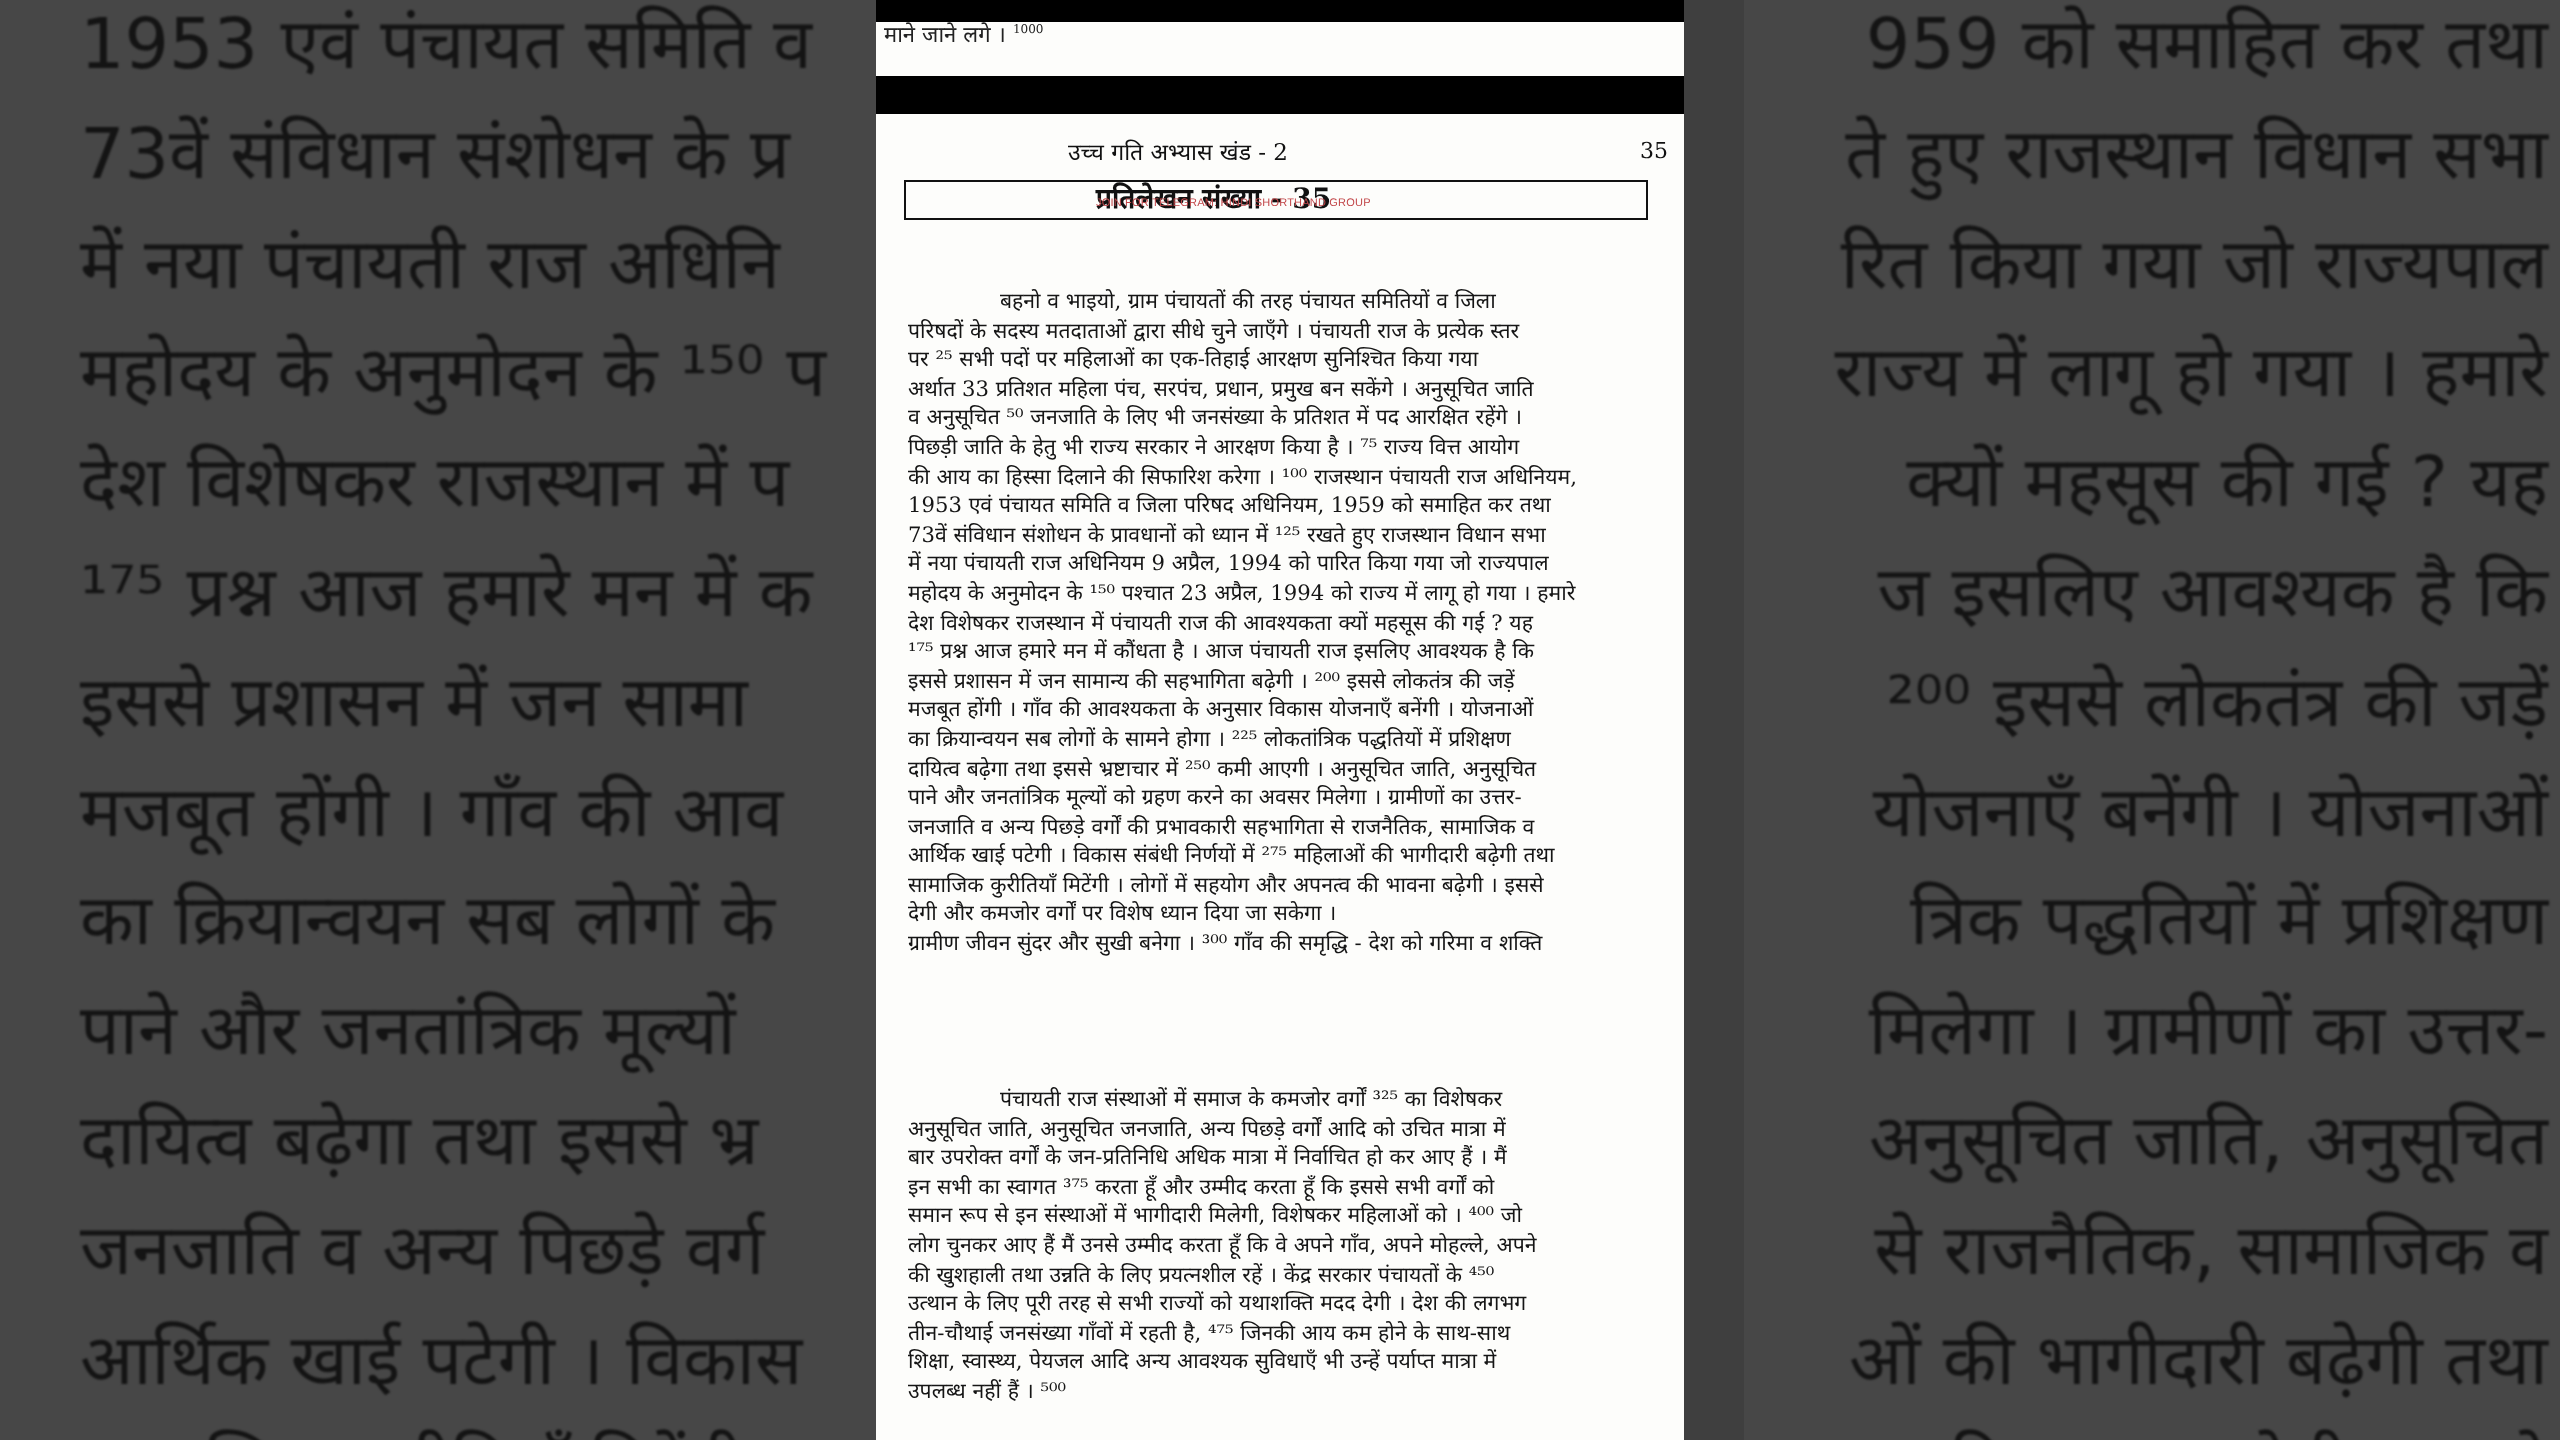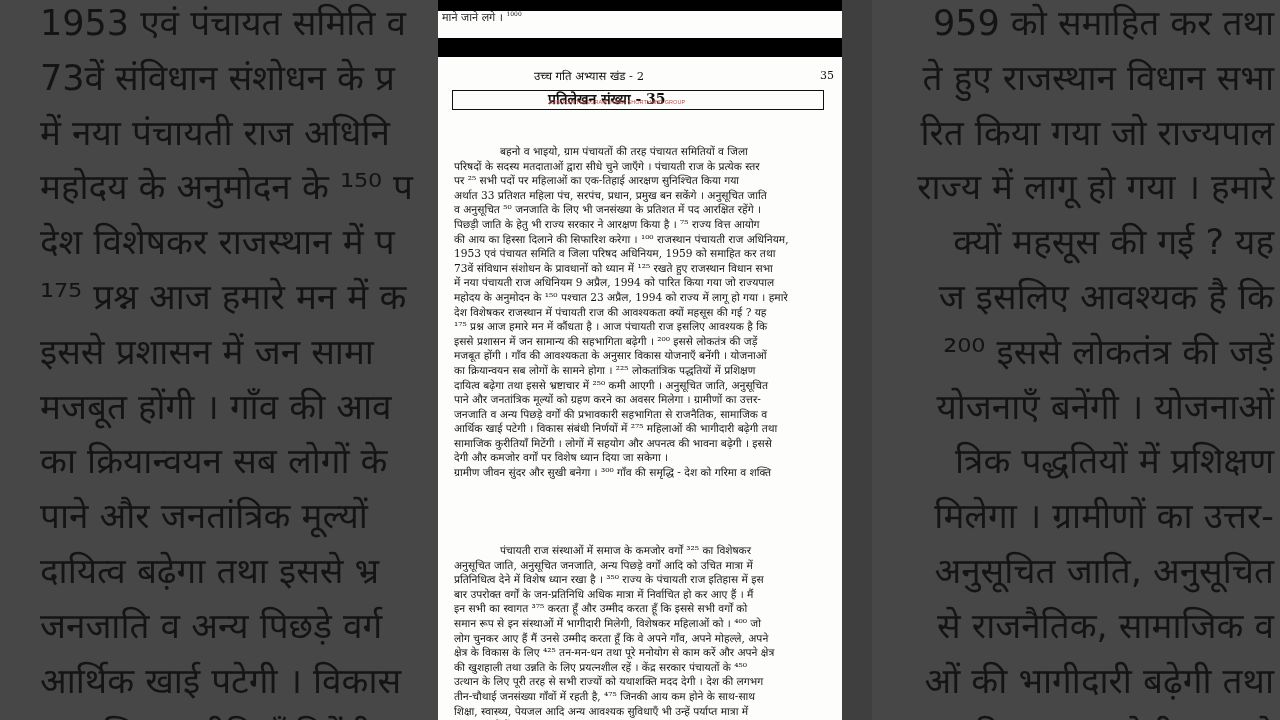--- a/index.html
+++ b/index.html
@@ -153,25 +153,23 @@
     <div class="ln">जनजाति व अन्य पिछड़े वर्गों की प्रभावकारी सहभागिता से राजनैतिक, सामाजिक  व</div>
     <div class="ln">आर्थिक खाई पटेगी । विकास संबंधी निर्णयों में ²⁷⁵ महिलाओं की भागीदारी बढ़ेगी तथा</div>
     <div class="ln">सामाजिक कुरीतियाँ मिटेंगी । लोगों में सहयोग और अपनत्व की भावना बढ़ेगी । इससे</div>
     <div class="ln">देगी और कमजोर वर्गों पर विशेष ध्यान दिया जा सकेगा ।</div>
     <div class="ln">ग्रामीण जीवन सुंदर और सुखी बनेगा । ³⁰⁰ गाँव की समृद्धि - देश को गरिमा व शक्ति</div>
   </div>
 
   <div class="body-text para2">
     <div class="ln indent">पंचायती राज संस्थाओं में समाज के कमजोर वर्गों ³²⁵ का विशेषकर</div>
     <div class="ln">अनुसूचित जाति, अनुसूचित जनजाति, अन्य पिछड़े वर्गों आदि को उचित मात्रा में</div>
-    <div class="ln">प्रतिनिधित्व देने में विशेष ध्यान रखा है । ³⁵⁰  राज्य के पंचायती राज इतिहास में इस</div>
     <div class="ln">बार उपरोक्त वर्गों के जन-प्रतिनिधि अधिक मात्रा में निर्वाचित हो कर आए हैं । मैं</div>
     <div class="ln">इन सभी का स्वागत ³⁷⁵ करता हूँ और उम्मीद करता हूँ कि इससे सभी वर्गों को</div>
     <div class="ln">समान रूप से इन संस्थाओं में भागीदारी मिलेगी, विशेषकर महिलाओं को । ⁴⁰⁰ जो</div>
     <div class="ln">लोग चुनकर आए हैं मैं उनसे उम्मीद करता हूँ कि वे अपने गाँव, अपने मोहल्ले, अपने</div>
-    <div class="ln">क्षेत्र के विकास के लिए ⁴²⁵ तन-मन-धन तथा पूरे मनोयोग से काम करें और अपने क्षेत्र</div>
     <div class="ln">की खुशहाली तथा उन्नति के लिए प्रयत्नशील रहें । केंद्र सरकार पंचायतों के ⁴⁵⁰</div>
     <div class="ln">उत्थान के लिए पूरी तरह से सभी राज्यों को यथाशक्ति मदद देगी । देश की लगभग</div>
     <div class="ln">तीन-चौथाई जनसंख्या गाँवों में रहती है, ⁴⁷⁵ जिनकी आय कम होने के साथ-साथ</div>
     <div class="ln">शिक्षा, स्वास्थ्य, पेयजल आदि अन्य आवश्यक सुविधाएँ भी उन्हें पर्याप्त मात्रा में</div>
     <div class="ln">उपलब्ध नहीं हैं । ⁵⁰⁰</div>
   </div>
 </div>
 
 </body></html>

